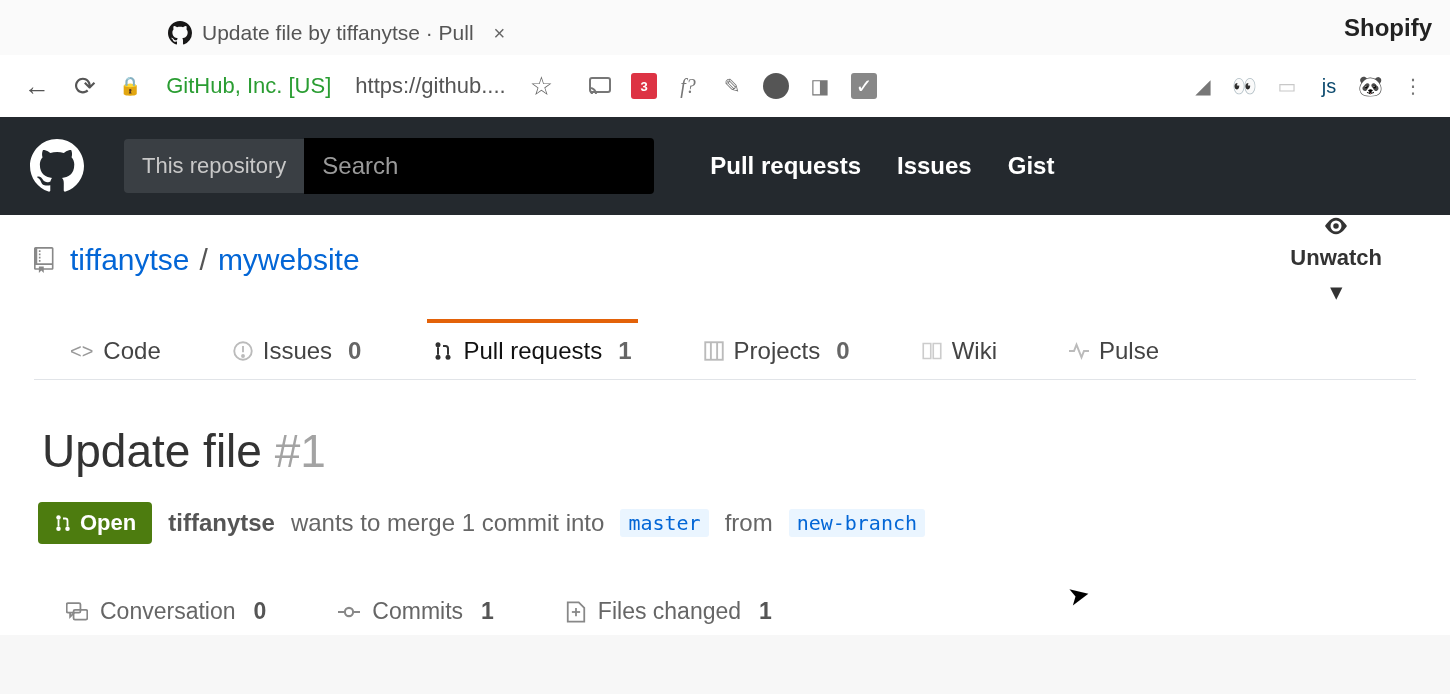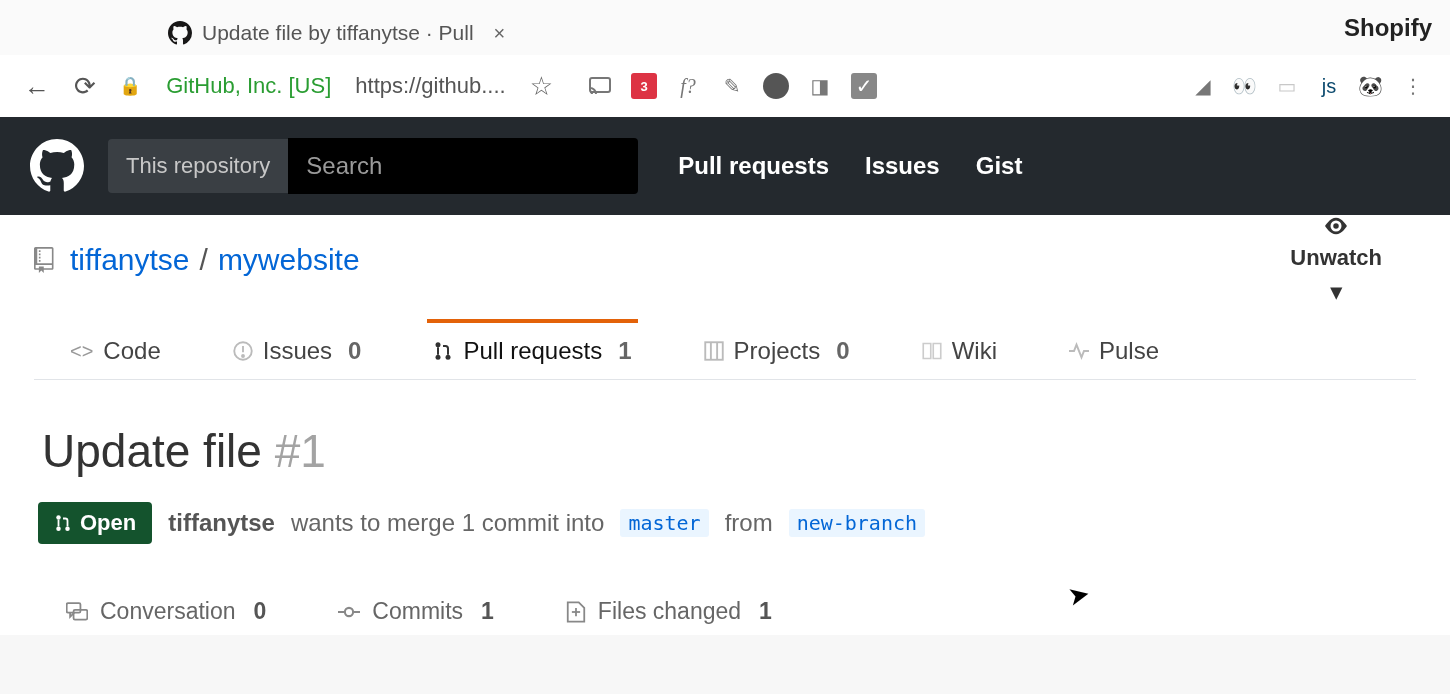--- a/index.html
+++ b/index.html
@@ -20,21 +20,21 @@
   .toolbar .url { color:#555; font-size:22px; }
   .toolbar .exticons { display:flex; align-items:center; gap:18px; margin-left:10px; }
   .exticon { width:26px; height:26px; display:inline-flex; align-items:center; justify-content:center; font-size:20px; color:#777; }
   .exticon.red { background:#d34; color:#fff; border-radius:3px; font-size:13px; font-weight:700; }
   .exticon.gray { background:#888; color:#fff; border-radius:3px; }
   .exticon.round { border-radius:50%; background:#555; }
   .toolbar .spacer { flex:1; }
   .exticons2 { display:flex; align-items:center; gap:16px; }
 
   
-  .gh-header { height:98px; background:#24292e; display:flex; align-items:center; padding:0 30px; gap:0; }
+  .gh-header { height:98px; background:#24292e; display:flex; align-items:center; padding:0 30px; gap:16px; }
   .gh-logo { width:54px; height:54px; }
   .search-scope { display:flex; align-items:center; margin-left:24px; }
   .scope-label { background:#3a3f44; color:#c8c8c8; font-size:22px; padding:14px 18px; border-radius:4px 0 0 4px; }
   .search-input { background:#000000; border:none; color:#b5b5b5; font-size:24px; padding:14px 18px; width:350px; border-radius:0 4px 4px 0; outline:none; }
   .search-input::placeholder { color:#9a9a9a; }
   .gh-nav { display:flex; gap:36px; margin-left:40px; }
   .gh-nav a { color:#fff; font-size:24px; font-weight:600; text-decoration:none; }
 
   
   .repohead { background:#fff; padding:28px 34px 0 34px; }
@@ -51,21 +51,21 @@
   .repotab { display:flex; align-items:center; gap:10px; padding:14px 6px; font-size:24px; color:#444; border-top:4px solid transparent; position:relative; cursor:pointer; }
   .repotab.selected { border-top:4px solid #e36209; font-weight:500; color:#111; }
   .repotab .count { color:#666; font-weight:600; margin-left:6px; }
   .repotab .tabicon { color:#999; font-size:20px; }
 
   
   .pr-area { background:#fff; padding:40px 38px 0 38px; }
   .pr-title { font-size:46px; font-weight:400; color:#333; margin:4px; }
   .pr-title .num { color:#a3a3a3; font-weight:300; }
   .pr-meta { display:flex; align-items:center; gap:16px; margin-top:24px; font-size:24px; color:#666; }
-  .state-badge { background:#14532d; color:#fff; padding:8px 16px; border-radius:4px; font-size:22px; font-weight:600; display:flex; align-items:center; gap:8px; }
+  .state-badge { background:#4d7c0f; color:#fff; padding:8px 16px; border-radius:4px; font-size:22px; font-weight:600; display:flex; align-items:center; gap:8px; }
   .pr-meta .author { color:#555; font-weight:600; }
   .branch { font-family: SFMono-Regular, Consolas, monospace; color:#0366d6; background:#eaf5ff; padding:2px 8px; border-radius:3px; font-size:20px; }
 
   
   .pr-tabs { display:flex; gap:64px; margin-top:44px; padding:0 24px; font-size:23px; color:#666; }
   .pr-tab { display:flex; align-items:center; gap:12px; padding:10px 4px; cursor:pointer; }
   .pr-tab .count { font-weight:600; color:#555; margin-left:6px; }
   .pr-subicon { color:#888; font-size:20px; }
 
   

